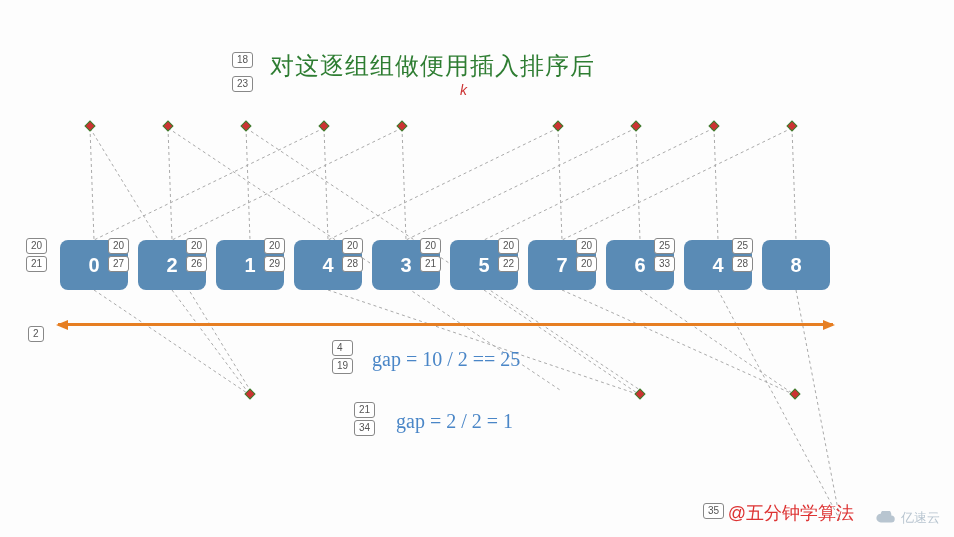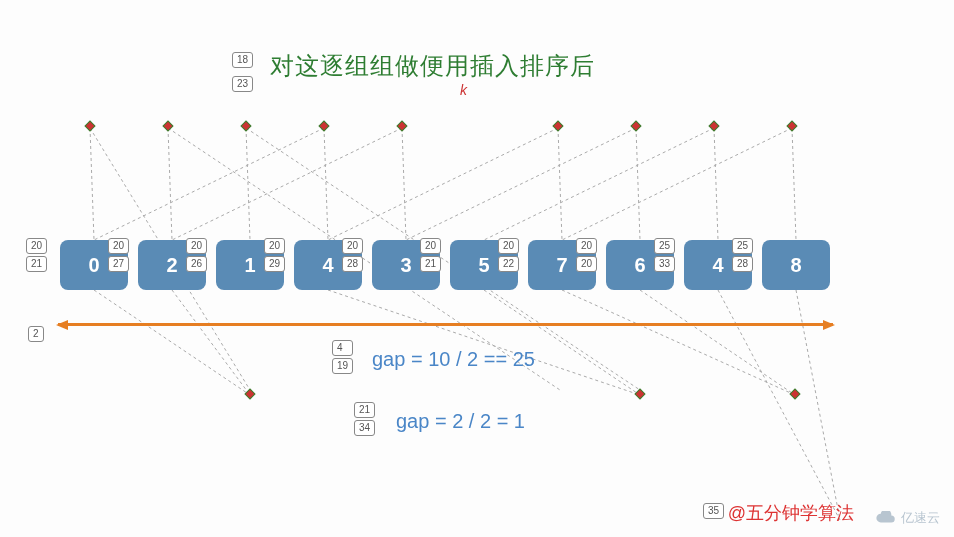--- a/index.html
+++ b/index.html
@@ -67,21 +67,21 @@
     width: 0; height: 0;
     border-top: 5px solid transparent;
     border-bottom: 5px solid transparent;
   }
   .arrow-line::before { left: -2px; border-right: 12px solid #e67e22; }
   .arrow-line::after { right: -2px; border-left: 12px solid #e67e22; }
   .gap-line {
     position: absolute;
     font-size: 20px;
     color: #4a86c7;
-    font-family: Liberation Sans, sans-serif;
+    font-family: Liberation Serif, serif;
   }
   .credit {
     position: absolute;
     bottom: 12px;
     right: 100px;
     color: #d33;
     font-size: 18px;
   }
   .logo {
     position: absolute;

